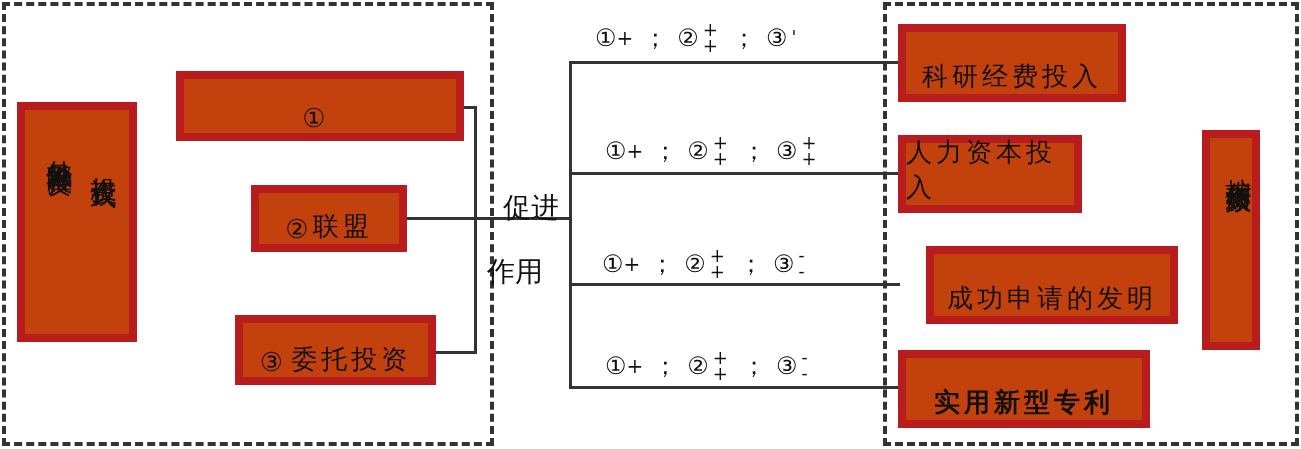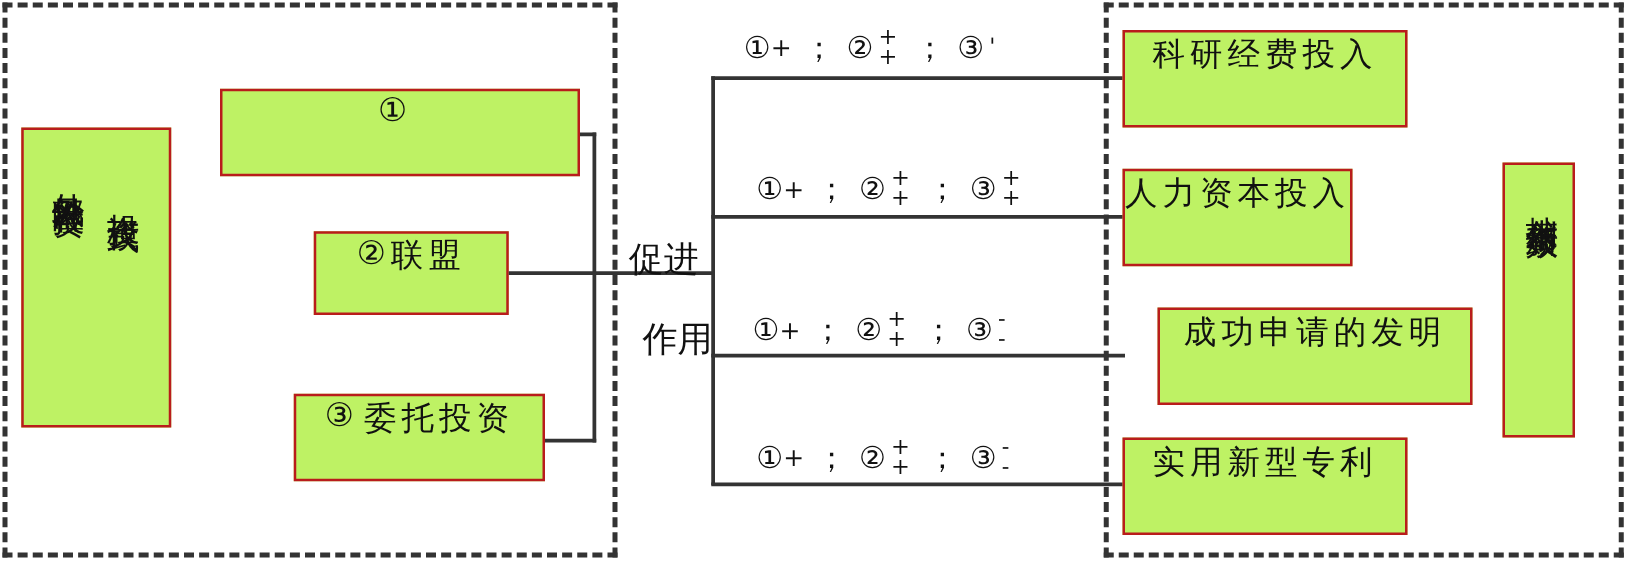--- a/index.html
+++ b/index.html
@@ -1,20 +1,20 @@
 <!DOCTYPE html>
 <html><head>
   <meta charset="utf-8">
   <style>
     html, body { margin: 0; padding: 0; background: #ffffff; }
     body { width: 1301px; height: 449px; position: relative; overflow: hidden;
            font-family: "DejaVu Serif", serif; color: #111; }
     .group { position: absolute; border: 4px dashed #333; box-sizing: border-box; }
-    .box { position: absolute; border: 2px solid #b91c1c; box-sizing: border-box; background: #bef264;
-           display: flex; align-items: flex-start; justify-content: center; font-size: 26px; letter-spacing: 4px; }
+    .box { position: absolute; border: 8px solid #b91c1c; box-sizing: border-box; background: #c2410c;
+           display: flex; align-items: flex-end; justify-content: center; font-size: 26px; letter-spacing: 4px; }
     .vtext { writing-mode: vertical-rl; text-orientation: upright; font-size: 26px; letter-spacing: 2px; position: absolute; }
     .line { position: absolute; background: #333; }
     .label { position: absolute; font-size: 28px; white-space: nowrap; margin-top: 13px; }
     .effect { position: absolute; font-size: 24px; white-space: nowrap; display: flex; align-items: center; }
     .sign { display: inline-block; font-size: 20px; line-height: 1; vertical-align: top; }
     .stack { display: inline-flex; flex-direction: column; align-items: center; font-size: 18px; line-height: 16px; margin: 0 4px; }
     .sep { margin: 0 10px; }
   </style>
 </head>
 <body>
@@ -43,21 +43,21 @@
 <div class="line" style="left:436px; top:351px; width:41px; height:3px;"></div>
 <div class="line" style="left:407px; top:217px; width:164px; height:3px;"></div>
 
 <div class="line" style="left:569px; top:61px; width:3px; height:327px;"></div>
 <div class="line" style="left:569px; top:61px; width:331px; height:3px;"></div>
 <div class="line" style="left:569px; top:172px; width:331px; height:3px;"></div>
 <div class="line" style="left:569px; top:283px; width:331px; height:3px;"></div>
 <div class="line" style="left:569px; top:386px; width:331px; height:3px;"></div>
 
 <span class="label" style="left:503px; top:176px;">促进</span>
-<span class="label" style="left:514px; top:240px;">作用</span>
+<span class="label" style="left:487px; top:240px;">作用</span>
 
 <div class="effect" style="left:595px; top:22px;">
   <span>①</span>
   <span class="sign">+</span>
   <span class="sep">；</span>
   <span>②</span>
   <span class="stack">
       <span>+</span>
       <span>+</span>
     </span>
@@ -124,19 +124,19 @@
 
 <div class="box" style="left:898px; top:24px; width:228px; height:78px;">
   <span>科研经费投入</span>
 </div>
 <div class="box" style="left:898px; top:135px; width:184px; height:78px;">
   <span>人力资本投入</span>
 </div>
 <div class="box" style="left:898px; top:246px; width:252px; height:78px;margin-left:28px;">
   <span>成功申请的发明</span>
 </div>
-<div class="box" style="left:898px; top:350px; width:228px; height:78px;">
+<div class="box" style="left:898px; top:350px; width:252px; height:78px;font-weight:bold;">
   <span>实用新型专利</span>
 </div>
 
 <div class="box" style="left:1202px; top:130px; width:58px; height:220px;">
   <span class="vtext" style="left:12px; top:20px; position:absolute;">技术创新绩效</span>
 </div>
 
 </body></html>

